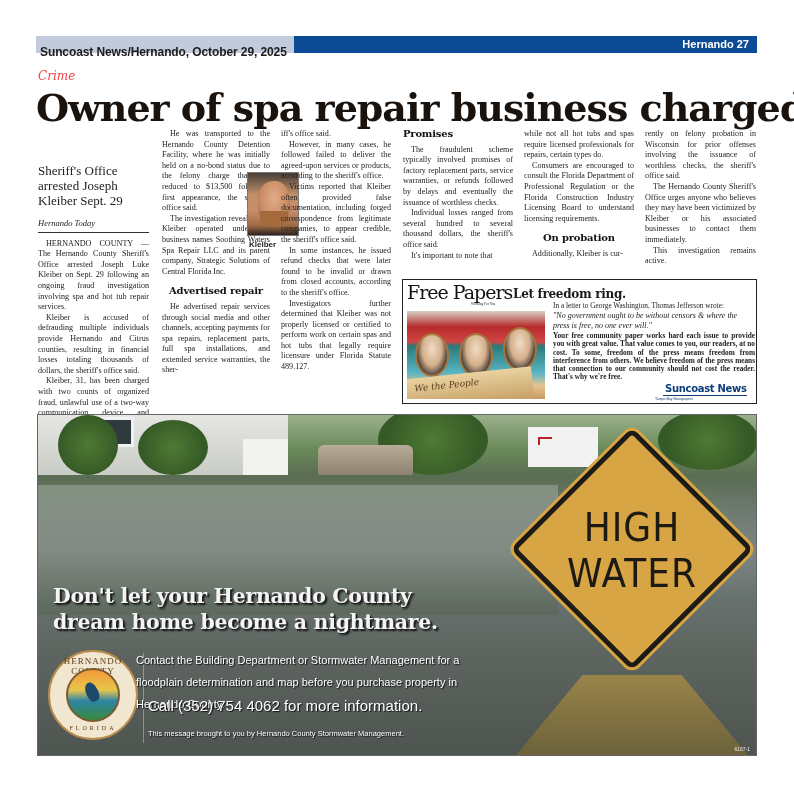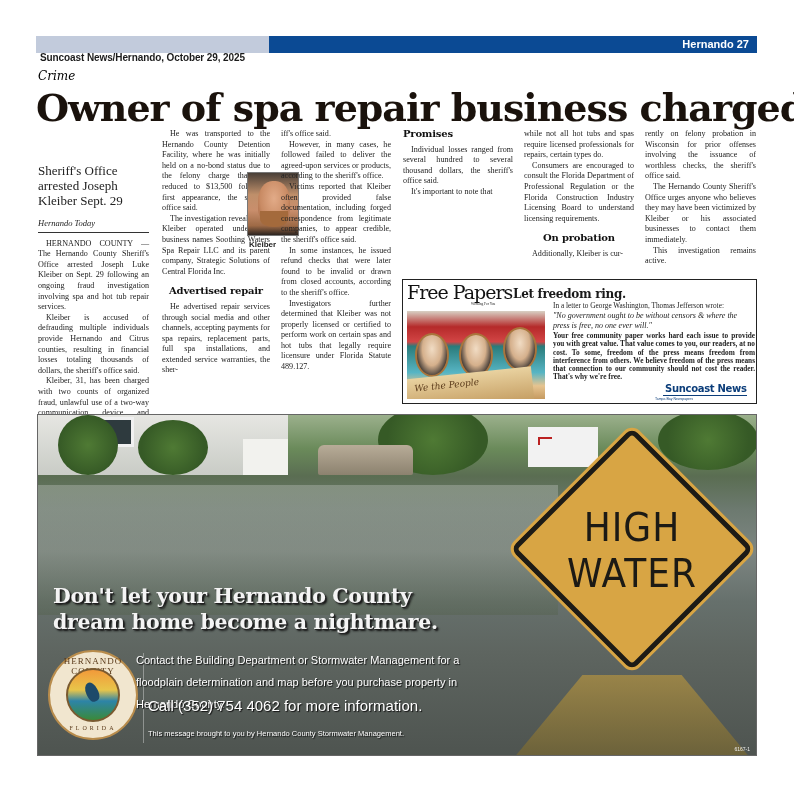--- a/index.html
+++ b/index.html
@@ -1,24 +1,24 @@
 <!DOCTYPE html>
 <html><head>
 <meta charset="utf-8">
 <style>
   * { box-sizing: border-box; margin: 0; padding: 0; }
   html, body { width: 794px; height: 792px; background: #ffffff; overflow: hidden; }
   body { position: relative; font-family: "DejaVu Serif", serif; color: #1a1a1a; }
 
   
   .topbar { position: absolute; left: 36px; top: 36px; width: 721px; height: 17px; display: flex; }
-  .topbar-left { width: 233px; height: 100%; background: #c2cbdc; font-family: "Liberation Sans", sans-serif; font-weight: bold; font-size: 10px; color: #1b1b1b; padding: 16px 0 0 4px; letter-spacing: -0.1px; }
+  .topbar-left { width: 258px; height: 100%; background: #c2cbdc; font-family: "Liberation Sans", sans-serif; font-weight: bold; font-size: 12px; color: #1b1b1b; padding: 9px 0 0 4px; letter-spacing: -0.1px; }
   .topbar-right { flex: 1; height: 100%; background: #0b4a94; color: #fff; font-family: "Liberation Sans", sans-serif; font-weight: bold; font-size: 11px; text-align: right; padding: 2px 8px 0 0; transform-origin: right; }
 
-  .kicker { position: absolute; left: 38px; top: 69px; font-family: "DejaVu Serif", serif; font-style: italic; color: #000000; font-size: 12px; }
+  .kicker { position: absolute; left: 38px; top: 69px; font-family: "DejaVu Serif", serif; font-style: italic; color: #ef4444; font-size: 12px; }
   .headline { position: absolute; left: 36px; top: 85px; width: 724px; font-family: "DejaVu Serif", serif; font-weight: bold; font-size: 38px; letter-spacing: -1px; color: #1a120c; white-space: nowrap; }
 
   .col { position: absolute; top: 129px; font-family: "Liberation Serif", serif; font-size: 8.1px; line-height: 10.6px; color: #222; text-align: justify; }
   .col p { text-indent: 8px; }
   .col p.noindent { text-indent: 0; }
 
   .deck { font-family: "Liberation Serif", serif; font-size: 13px; line-height: 15px; color: #222; text-align: left; margin-bottom: 10px; }
   .byline { font-style: italic; font-size: 8.5px; border-bottom: 1px solid #333; padding-bottom: 3px; margin-bottom: 6px; }
 
   .subhead { font-family: "DejaVu Serif", serif; font-weight: bold; font-size: 10px; text-align: center; margin: 9px 0 5px 0; color: #111; letter-spacing: -0.2px; }
@@ -109,20 +109,21 @@
 <div class="col" style="left:281px; width:110px;">
   <p class="noindent">iff's office said.</p>
   <p>However, in many cases, he followed failed to deliver the agreed-upon services or products, according to the sheriff's office.</p>
   <p>Victims reported that Kleiber often provided false documentation, including forged correspondence from legitimate companies, to appear credible, the sheriff's office said.</p>
   <p>In some instances, he issued refund checks that were later found to be invalid or drawn from closed accounts, according to the sheriff's office.</p>
   <p>Investigators further determined that Kleiber was not properly licensed or certified to perform work on certain spas and hot tubs that legally require licensure under Florida Statute 489.127.</p>
 </div>
 
 <div class="col" style="left:403px; width:110px;">
   <div class="subhead left">Promises</div>
+  <p>The fraudulent scheme typically involved promises of factory replacement parts, service warranties, or refunds followed by delays and eventually the issuance of worthless checks.</p>
   <p>Individual losses ranged from several hundred to several thousand dollars, the sheriff's office said.</p>
   <p>It's important to note that</p>
 </div>
 
 <div class="col" style="left:524px; width:110px;">
   <p class="noindent">while not all hot tubs and spas require licensed professionals for repairs, certain types do.</p>
   <p>Consumers are encouraged to consult the Florida Department of Professional Regulation or the Florida Construction Industry Licensing Board to understand licensing requirements.</p>
   <div class="subhead">On probation</div>
   <p>Additionally, Kleiber is cur-</p>
 </div>

